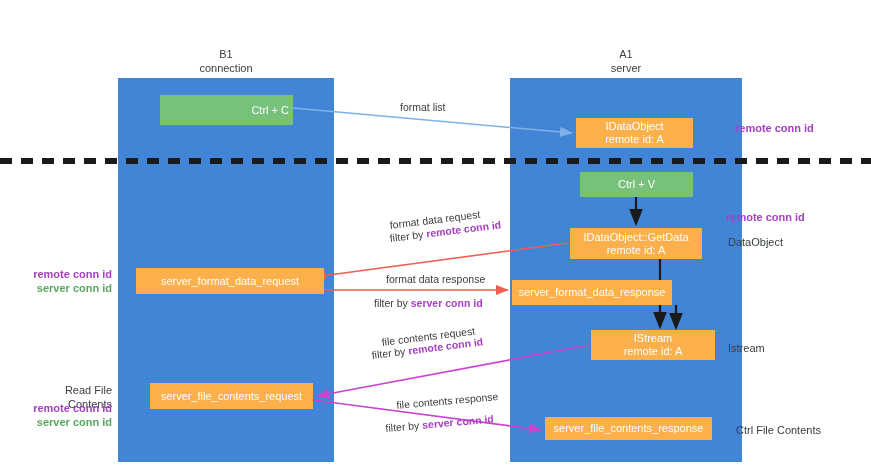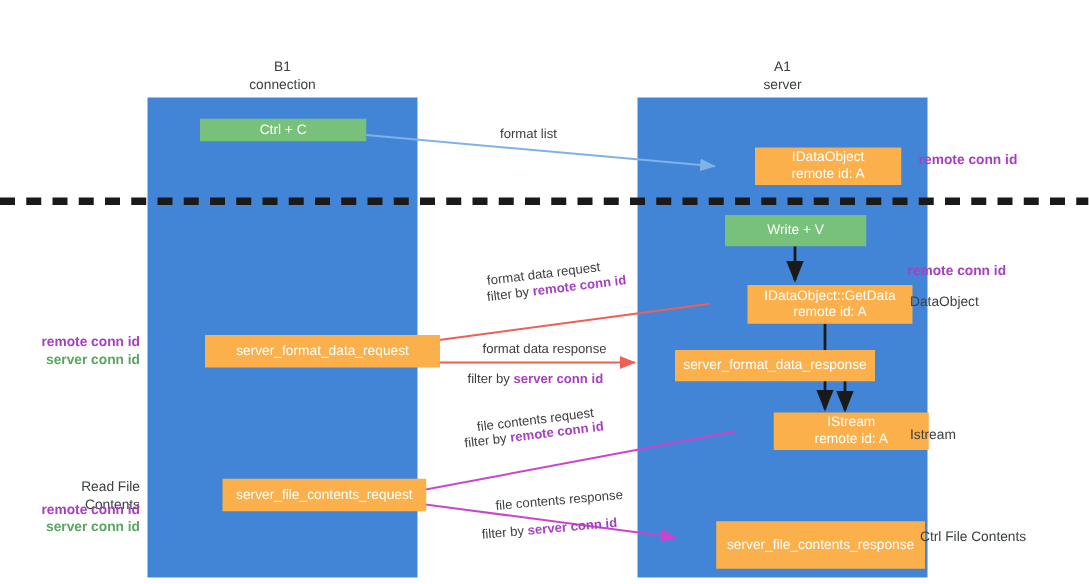--- a/index.html
+++ b/index.html
@@ -57,32 +57,32 @@
     flex-direction: column;
     align-items: center;
     justify-content: center;
     text-align: center;
     color: #ffffff;
     font-size: 11px;
     line-height: 13px;
     padding: 2px 4px;
   }
   .node.green { background: #78c17b; }
-  .node.orange { background: #fbb04c; margin-left: 28px; }
+  .node.orange { background: #fbb04c; }
   .node .ln2 { font-size: 11px; }
 
-  #node-ctrl-c   { left: 160px; top: 95px;  width: 133px; height: 18px; }
+  #node-ctrl-c   { left: 160px; top: 95px;  width: 133px; height: 30px; align-items: flex-end; }
   #node-idataobject { left: 576px; top: 118px; width: 117px; height: 30px; }
   #node-ctrl-v   { left: 580px; top: 172px; width: 113px; height: 25px; }
   #node-getdata  { left: 570px; top: 228px; width: 132px; height: 31px; }
   #node-sfdreq   { left: 136px; top: 268px; width: 188px; height: 26px; }
   #node-sfdresp  { left: 512px; top: 280px; width: 160px; height: 25px; }
   #node-istream  { left: 591px; top: 330px; width: 124px; height: 30px; }
   #node-sfcreq   { left: 150px; top: 383px; width: 163px; height: 26px; }
-  #node-sfcresp  { left: 545px; top: 417px; width: 167px; height: 38px; }
+  #node-sfcresp  { left: 545px; top: 417px; width: 167px; height: 23px; }
 
   
   .side-note {
     font-size: 11px;
     line-height: 13.5px;
     color: #3c4043;
   }
   .purple { color: #a63fc1; font-weight: bold; }
   .green-t { color: #5aa660; font-weight: bold; }
   .plain-b { color: #3c4043; }
@@ -180,21 +180,21 @@
   <div id="node-ctrl-c" class="node green">
     <span>Ctrl + C</span>
   </div>
 
   <div id="node-idataobject" class="node orange">
     <span>IDataObject</span>
     <span class="ln2">remote id: A</span>
   </div>
 
   <div id="node-ctrl-v" class="node green">
-    <span>Write + V</span>
+    <span>Ctrl + V</span>
   </div>
 
   <div id="node-getdata" class="node orange">
     <span>IDataObject::GetData</span>
     <span class="ln2">remote id: A</span>
   </div>
 
   <div id="node-sfdreq" class="node orange">
     <span>server_format_data_request</span>
   </div>

